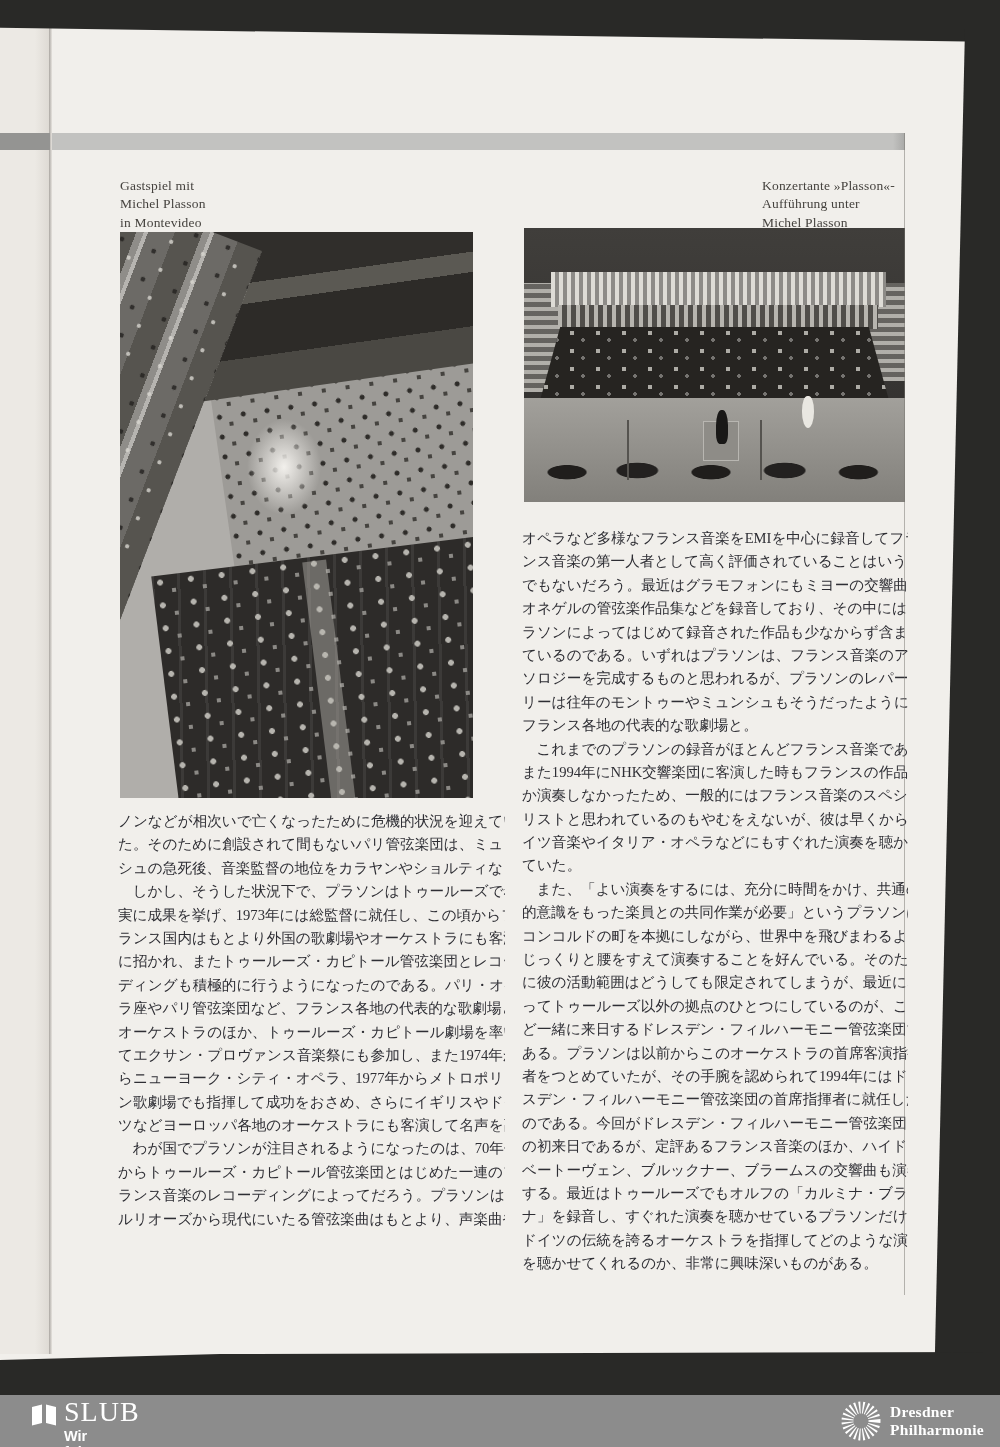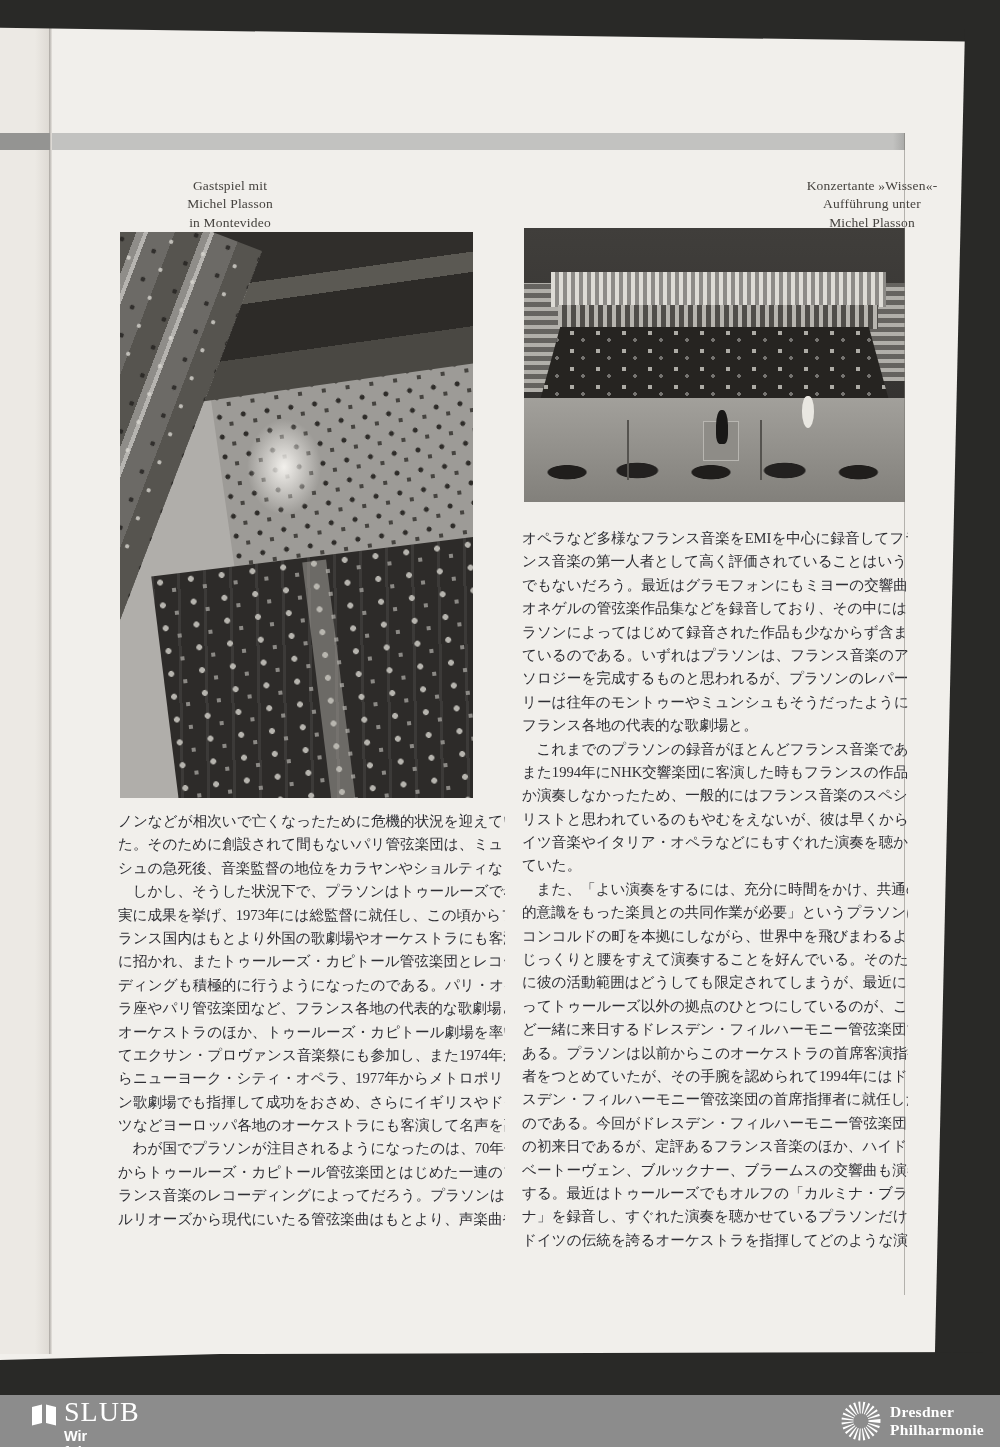--- a/index.html
+++ b/index.html
@@ -99,21 +99,21 @@
   .pc-mic{bottom:8%;width:2px;height:22%;background:#55534f;}
   .pc-mic.a{left:27%;} .pc-mic.b{left:62%;}
 
   
   .column{position:absolute;color:var(--text,#2e2e34);}
   .column-left{left:118px;top:810px;width:387px;}
   .column-right{left:522px;top:527px;width:386px;}
   .text-line{font-size:14.6px;line-height:23.4px;height:23.4px;white-space:nowrap;
     text-align:justify;text-align-last:justify;text-justify:inter-character;overflow:hidden;}
   .text-line.para-end{text-align-last:left;}
-  .caption-line{white-space:nowrap;text-align:center;}
+  .caption-line{white-space:nowrap;}
   .col-rule{position:absolute;left:904px;top:133px;width:1px;height:1162px;
     background:rgba(118,115,110,.5);}
 
   
   .footer-bar{position:absolute;left:0;top:1395px;width:1000px;height:52px;
     background:var(--footer-bar,#8c8c8c);}
   .slub{position:absolute;left:30px;top:1398px;height:48px;color:var(--footer-text,#fff);}
   .slub-book{position:absolute;left:0;top:5px;}
   .slub-word{position:absolute;left:34px;top:-2px;font-family:"Liberation Serif",serif;
     font-weight:normal;font-size:28px;letter-spacing:1px;}
@@ -135,21 +135,21 @@
 
 <div class="band-main" data-name="header-gray-band"></div>
 <div class="band-sliver" data-name="header-gray-band-sliver"></div>
 
 <div class="caption left" data-name="caption-montevideo">
     <div class="caption-line" data-name="caption-line">Gastspiel mit</div>
     <div class="caption-line" data-name="caption-line">Michel Plasson</div>
     <div class="caption-line" data-name="caption-line">in Montevideo</div>
   </div>
 <div class="caption right" data-name="caption-carmen">
-    <div class="caption-line" data-name="caption-line">Konzertante »Wissen«-</div>
+    <div class="caption-line" data-name="caption-line">Konzertante »Plasson«-</div>
     <div class="caption-line" data-name="caption-line">Aufführung unter</div>
     <div class="caption-line" data-name="caption-line">Michel Plasson</div>
   </div>
 
 <div class="photo photo-montevideo" data-name="photo-montevideo">
   <div class="pm-stage" data-name="stage-orchestra"></div>
   <div class="pm-curtain" data-name="balcony-curtain-band"></div>
   <div class="pm-glow" data-name="chandelier-glow"></div>
   <div class="pm-audience" data-name="audience-stalls"></div>
   <div class="pm-aisle" data-name="audience-aisle"></div>
@@ -218,20 +218,21 @@
     <div class="text-line" data-name="text-line">ど一緒に来日するドレスデン・フィルハーモニー管弦楽団で</div>
     <div class="text-line" data-name="text-line">ある。プラソンは以前からこのオーケストラの首席客演指揮</div>
     <div class="text-line" data-name="text-line">者をつとめていたが、その手腕を認められて1994年にはドレ</div>
     <div class="text-line" data-name="text-line">スデン・フィルハーモニー管弦楽団の首席指揮者に就任した</div>
     <div class="text-line" data-name="text-line">のである。今回がドレスデン・フィルハーモニー管弦楽団と</div>
     <div class="text-line" data-name="text-line">の初来日であるが、定評あるフランス音楽のほか、ハイドン、</div>
     <div class="text-line" data-name="text-line">ベートーヴェン、ブルックナー、ブラームスの交響曲も演奏</div>
     <div class="text-line" data-name="text-line">する。最近はトゥールーズでもオルフの「カルミナ・ブラー</div>
     <div class="text-line" data-name="text-line">ナ」を録音し、すぐれた演奏を聴かせているプラソンだけに、</div>
     <div class="text-line" data-name="text-line">ドイツの伝統を誇るオーケストラを指揮してどのような演奏</div>
+    <div class="text-line para-end" data-name="text-line">を聴かせてくれるのか、非常に興味深いものがある。</div>
   </div>
 <div class="col-rule" data-name="column-rule"></div>
 
 <div class="footer-bar" data-name="footer-bar"></div>
 <div class="slub" data-name="slub-logo">
   <span class="slub-book" data-name="slub-book-icon">
     <svg width="28" height="26" viewBox="0 0 28 26">
       <path d="M2 4 L12 1.5 L12 20 L2 22.5 Z" fill="#ffffff"></path>
       <path d="M26 4 L16 1.5 L16 20 L26 22.5 Z" fill="#ffffff"></path>
     </svg>

